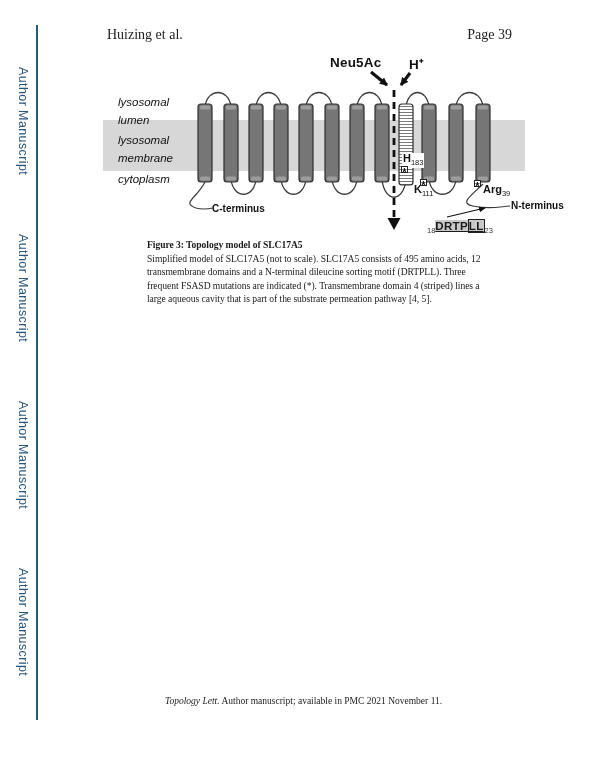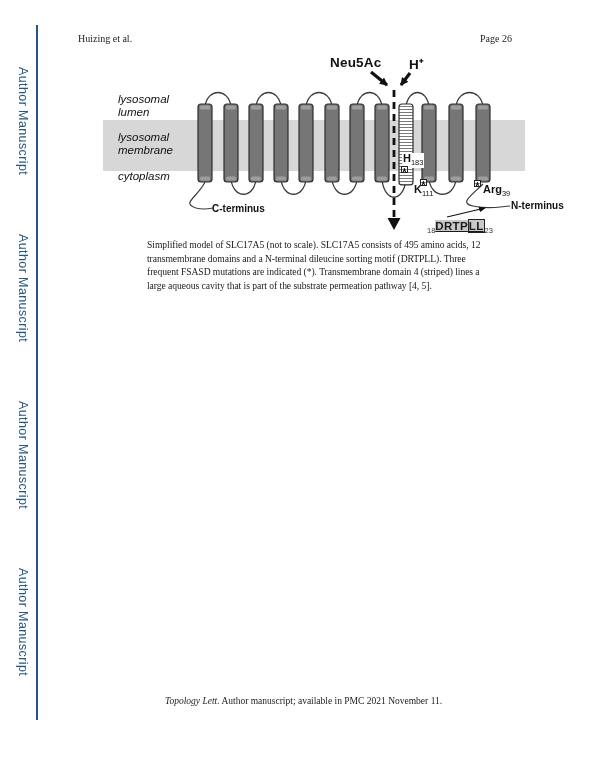--- a/index.html
+++ b/index.html
@@ -9,29 +9,29 @@
   }
   
   .side-line{position:absolute;left:36px;top:25px;width:2px;height:695px;background:#27567e;}
   .side-label{
     position:absolute;left:10px;width:20px;height:100px;
     writing-mode:vertical-rl;text-orientation:mixed;
     font-family:"Liberation Sans",sans-serif;font-size:12.5px;letter-spacing:.4px;
     color:#27567e;white-space:nowrap;
   }
   
-  .hdr{position:absolute;top:33px;font-size:10px;color:#222;}
+  .hdr{position:absolute;top:27px;font-size:14px;color:#222;margin-left:29px;}
   .hdr-left{left:78px;}
   .hdr-right{right:88px;}
   .footer{position:absolute;left:165px;top:696px;font-size:9.5px;white-space:nowrap;color:#222;}
   .footer .ital{font-style:italic;}
   
   .fig-svg{position:absolute;left:90px;top:50px;width:490px;height:190px;}
   .fig-label{position:absolute;font-family:"Liberation Sans",sans-serif;color:#111;}
-  .ital-lab{font-style:italic;font-size:11.5px;line-height:13px;white-space:pre-line;}
+  .ital-lab{font-style:italic;font-size:11.5px;line-height:18px;white-space:pre-line;}
   .big-bold{font-weight:bold;font-size:13.5px;letter-spacing:.2px;padding-left:8px;}
   .term-lab{font-weight:bold;font-size:10px;}
   .res-lab{font-weight:bold;font-size:11px;line-height:11px;}
   .res-lab .sub{font-size:7.5px;vertical-align:-2.5px;font-weight:normal;}
   .whitebg{background:#ffffff;padding:0 1px;}
   .star-box{
     position:absolute;width:7px;height:7px;background:#ffffff;border:1px solid #222;
     font-family:"Liberation Sans",sans-serif;font-size:11px;line-height:10px;text-align:center;
     font-weight:bold;color:#111;overflow:hidden;box-sizing:border-box;
   }
@@ -47,21 +47,21 @@
 </head>
 <body>
 
 <div class="side-line"></div>
 <div class="side-label" style="top:67px">Author Manuscript</div>
 <div class="side-label" style="top:234px">Author Manuscript</div>
 <div class="side-label" style="top:401px">Author Manuscript</div>
 <div class="side-label" style="top:568px">Author Manuscript</div>
 
 <div class="hdr hdr-left">Huizing et al.</div>
-<div class="hdr hdr-right">Page 26</div>
+<div class="hdr hdr-right">Page 39</div>
 
 <svg class="fig-svg" viewBox="90 50 490 190">
   <defs>
     <pattern id="stripePat" width="14" height="3" patternUnits="userSpaceOnUse">
       <rect width="14" height="3" fill="#ffffff"></rect>
       <path d="M0 1.5 H14" stroke="#6a6a6a" stroke-width="0.9"></path>
     </pattern>
     <marker id="ah-big" markerUnits="userSpaceOnUse" markerWidth="12" markerHeight="12" refX="7" refY="4" orient="auto">
       <path d="M0,0 L8,4 L0,8 Z" fill="#111"></path>
     </marker>
@@ -151,18 +151,19 @@
 <div class="fig-label res-lab" style="left:414px;top:184px"><span>K</span><span class="sub">111</span></div>
 <div class="fig-label res-lab" style="left:483px;top:184px"><span>Arg</span><span class="sub">39</span></div>
 
 <div class="star-box" style="left:401px;top:166px">*</div>
 <div class="star-box" style="left:420px;top:179px">*</div>
 <div class="star-box" style="left:474px;top:180px">*</div>
 
 <div class="motif"><span class="sub">18</span><span class="motif-core"><span class="motif-a">DRTP</span><span class="motif-b">LL</span></span><span class="sub">23</span></div>
 
 <div class="caption">
+  <span class="caption-title">Figure 3: Topology model of SLC17A5</span>
   <span>Simplified model of SLC17A5 (not to scale). SLC17A5 consists of 495 amino acids, 12 transmembrane domains and a N-terminal dileucine sorting motif (DRTPLL). Three frequent FSASD mutations are indicated (*). Transmembrane domain 4 (striped) lines a large aqueous cavity that is part of the substrate permeation pathway [4, 5].</span>
 </div>
 
 <div class="footer">
   <span class="ital">Topology Lett.</span><span> Author manuscript; available in PMC 2021 November 11.</span>
 </div>
 
 </body></html>

